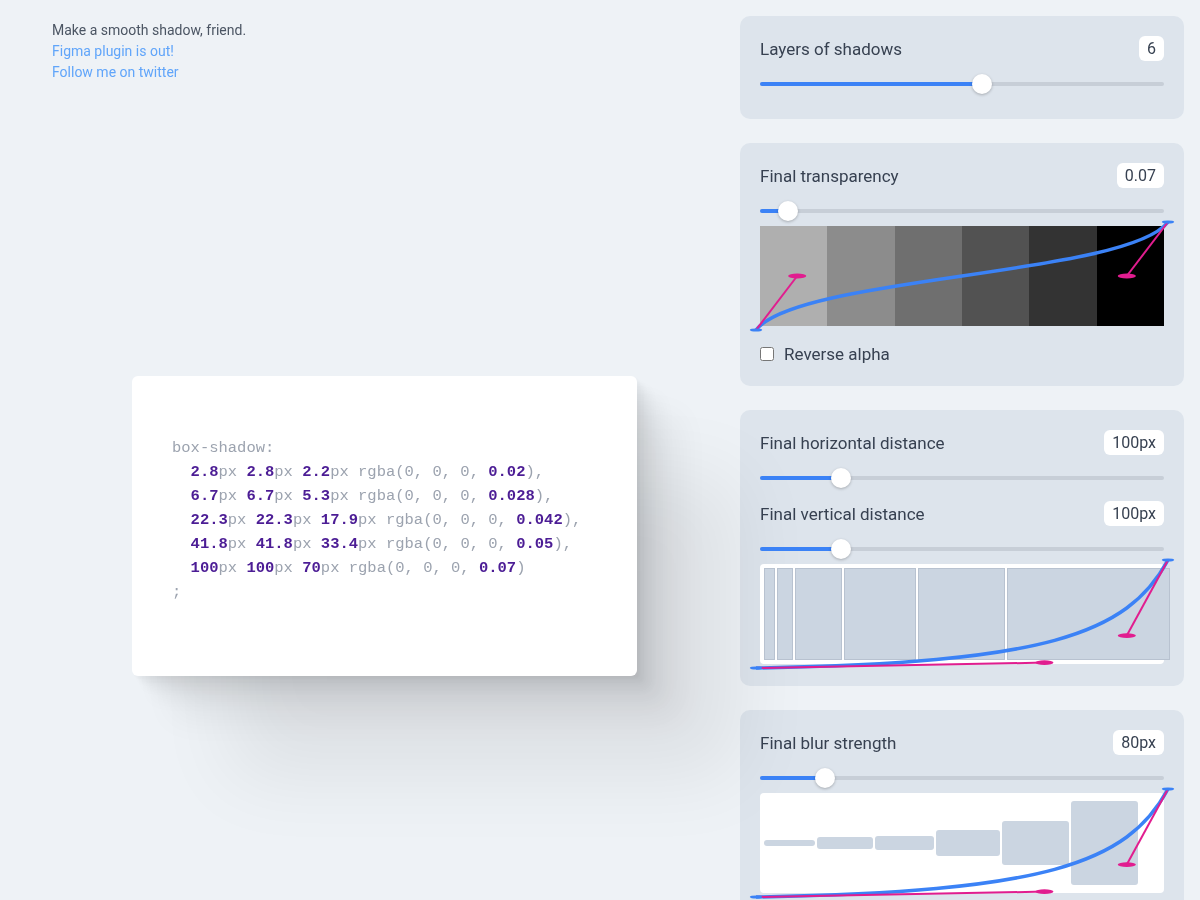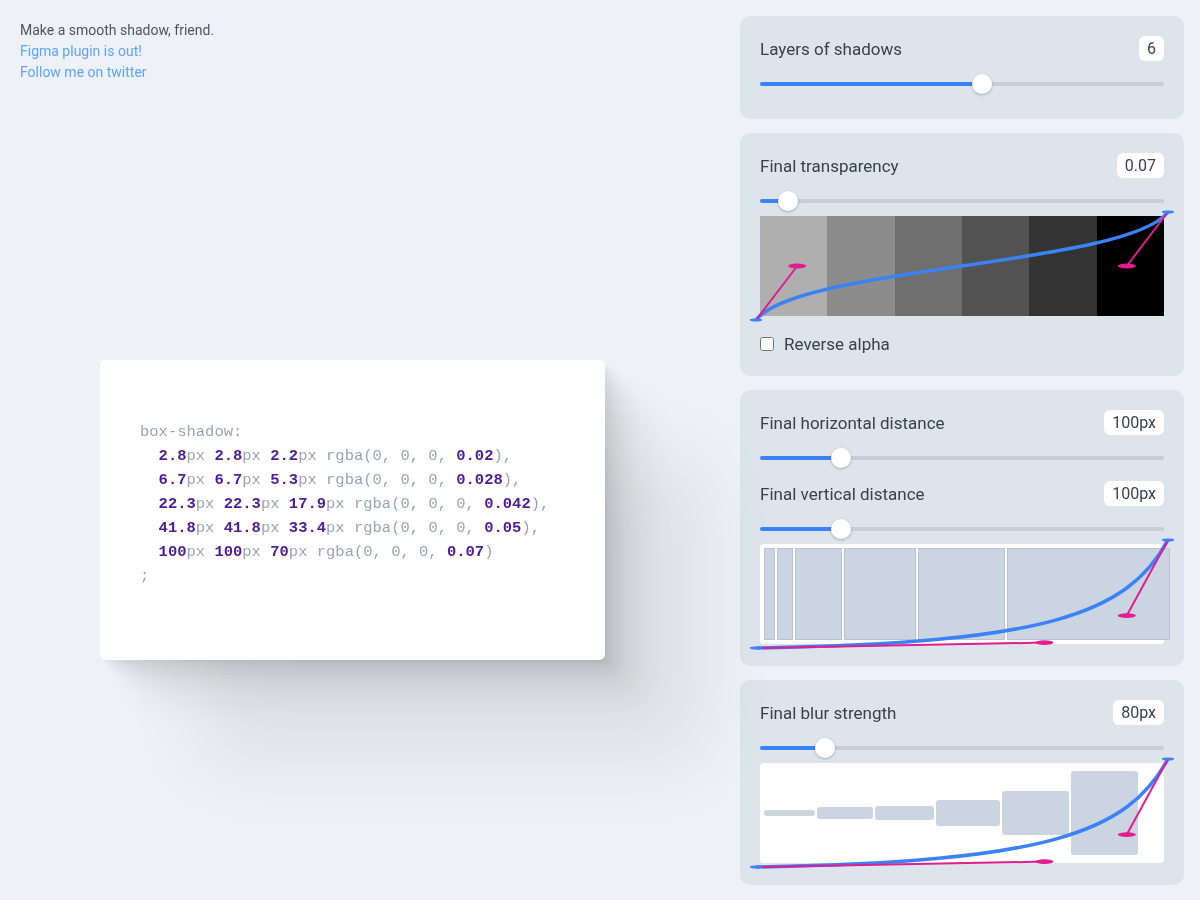--- a/index.html
+++ b/index.html
@@ -3,32 +3,32 @@
 <meta charset="utf-8">
 <style>
   * { box-sizing: border-box; margin: 0; padding: 0; }
   html, body {
     width: 1200px; height: 900px;
     font-family: -apple-system, BlinkMacSystemFont, "Segoe UI", Roboto, sans-serif;
     background: #eef2f6;
     color: #374151;
     overflow: hidden;
   }
-  .app { display: flex; width: 100%; height: 100%; }
+  .app { display: flex; width: 100%; height: 100%; padding-left: 32px; }
   .left {
     flex: 1;
     position: relative;
     padding: 20px;
   }
   .header-text { font-size: 14px; line-height: 1.5; }
   .header-text .title { color: #4b5563; }
   .header-text .link { color: #60a5fa; cursor: pointer; }
   .preview-card {
     position: absolute;
-    left: 100px; top: 360px;
+    left: 100px; top: 376px;
     width: 505px; height: 300px;
     background: #fff;
     border-radius: 6px;
     padding: 60px 40px 40px 40px;
     font-family: "SFMono-Regular", Consolas, "Liberation Mono", Menlo, monospace;
     font-size: 15.5px;
     line-height: 1.55;
     color: #9ca3af;
     box-shadow:
       2.8px 2.8px 2.2px rgba(0,0,0,0.02),
@@ -40,21 +40,21 @@
   }
   .code .kw { color: #9ca3af; }
   .code .num { color: #4c1d95; font-weight: 700; margin-top: 22px; }
   .code .unit { color: #9ca3af; text-align: center; }
   .code .row { white-space: pre; }
   .code .indent { display:inline-block; width: 2ch; }
 
   .right {
     width: 476px;
     padding: 16px 16px 0 16px;
-    display: flex; flex-direction: column; gap: 14px;
+    display: flex; flex-direction: column; gap: 24px;
     overflow: hidden;
   }
   .panel {
     background: #dde4ec;
     border-radius: 10px;
     padding: 20px 20px 22px 20px;
   }
   .panel-row {
     display: flex; align-items: center; justify-content: space-between;
     margin-bottom: 14px;

